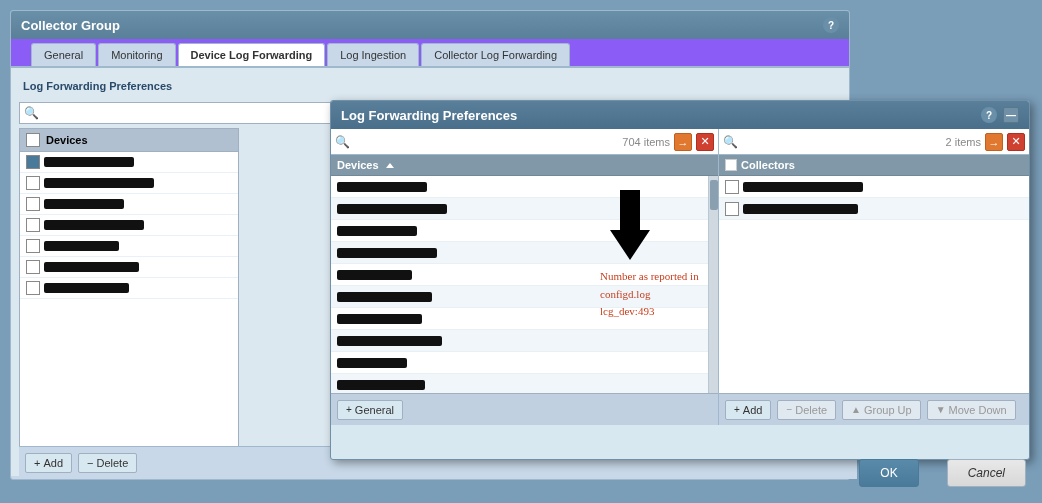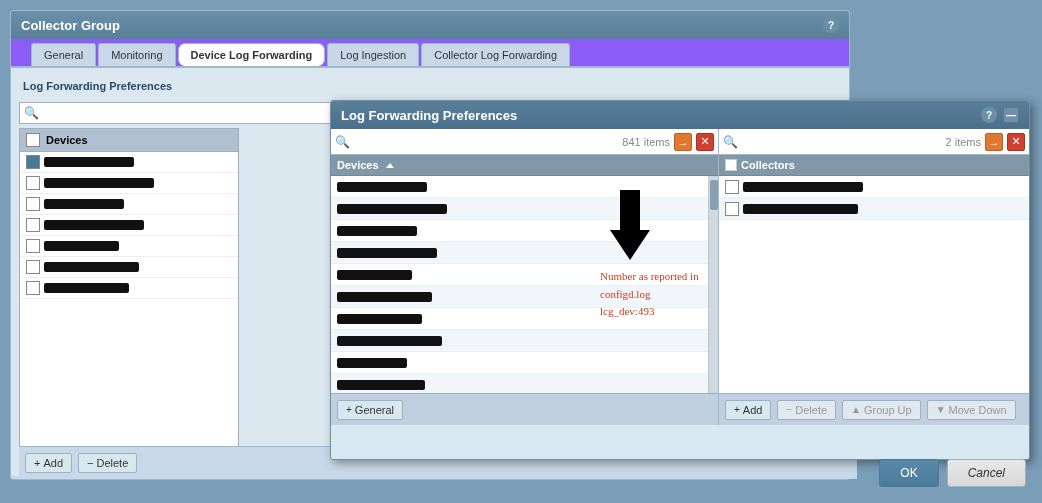--- a/index.html
+++ b/index.html
@@ -53,21 +53,20 @@
       margin-right: 2px;
       border-radius: 3px 3px 0 0;
       cursor: pointer;
       font-size: 11px;
       color: #333;
     }
 
     .bg-tab.active {
       background: white;
       font-weight: bold;
-      border-radius: 7px;
     }
 
     .bg-content {
       padding: 8px;
       background: #dce8f0;
       height: calc(100% - 60px);
     }
 
     .bg-section-title {
       font-size: 11px;
@@ -342,20 +341,21 @@
       display: flex;
       gap: 8px;
     }
 
     .dialog-btn {
       padding: 6px 20px;
       border-radius: 3px;
       border: 1px solid #a0b0c0;
       cursor: pointer;
       font-size: 12px;
+      margin-left: 20px;
     }
 
     .dialog-btn.ok {
       background: linear-gradient(to bottom, #5a8aaa, #4a7a9a);
       color: white;
       border-color: #4a7a9a;
     }
 
     .dialog-btn.cancel {
       background: linear-gradient(to bottom, #e8e8e8, #d8d8d8);
@@ -485,21 +485,21 @@
       <div class="modal-icon-btn">—</div>
     </div>
   </div>
 
   <div class="modal-body">
 
     <div class="left-panel">
       <div class="panel-search">
         <span class="search-icon-small">🔍</span>
         <input type="text" class="search-input" style="">
-        <span class="items-count">841 items</span>
+        <span class="items-count">704 items</span>
         <div class="panel-nav-btn orange">→</div>
         <div class="panel-nav-btn red">✕</div>
       </div>
 
       <div class="panel-header">
         <span>Devices</span>
         <span class="sort-arrow"></span>
       </div>
 
       <div class="panel-list" style="position:relative;">

